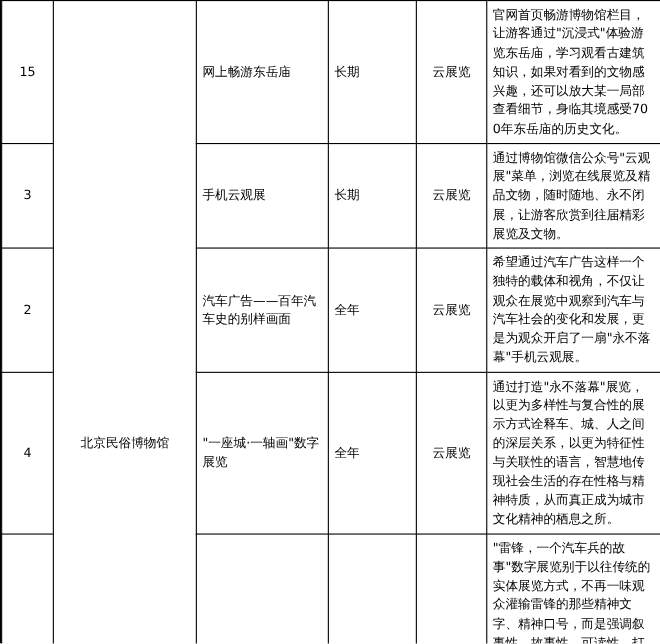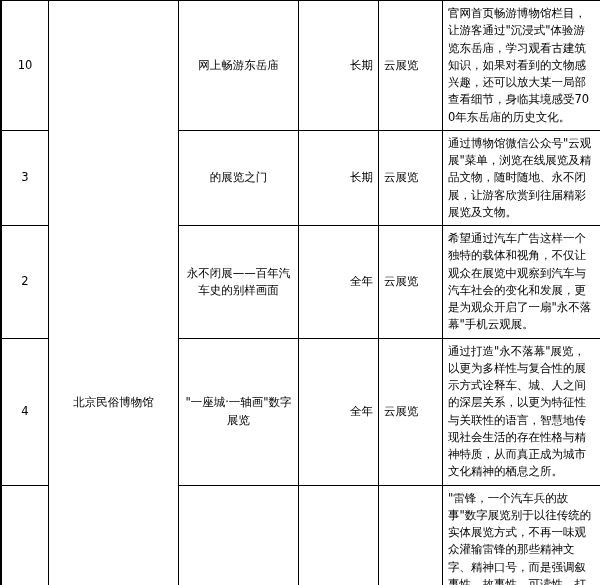--- a/index.html
+++ b/index.html
@@ -44,30 +44,30 @@
 
   .idx {
     text-align: center;
     font-size: 12px;
   }
   .org {
     text-align: center;
     font-size: 12px;
   }
   .name {
-    text-align: center;
+    text-align: left;
     font-size: 12px;
   }
   .time {
-    text-align: right;
+    text-align: left;
     font-size: 12px;
     white-space: pre-line;
   }
   .type {
-    text-align: left;
+    text-align: center;
     font-size: 12px;
     margin-left: 10px;
   }
   .desc {
     text-align: left;
     font-size: 11.5px;
     line-height: 1.55;
   }
 </style>
 </head>
@@ -78,37 +78,37 @@
     <colgroup>
       <col class="c-idx">
       <col class="c-org">
       <col class="c-name">
       <col class="c-time">
       <col class="c-type">
       <col class="c-desc">
     </colgroup>
     <tbody>
       <tr style="height:90px;">
-        <td class="idx">10</td>
+        <td class="idx">15</td>
         <td class="org" rowspan="5">北京民俗博物馆</td>
         <td class="name">网上畅游东岳庙</td>
         <td class="time">长期</td>
         <td class="type">云展览</td>
         <td class="desc">官网首页畅游博物馆栏目，让游客通过"沉浸式"体验游览东岳庙，学习观看古建筑知识，如果对看到的文物感兴趣，还可以放大某一局部查看细节，身临其境感受700年东岳庙的历史文化。</td>
       </tr>
       <tr style="height:78px;">
         <td class="idx">3</td>
-        <td class="name">的展览之门</td>
+        <td class="name">手机云观展</td>
         <td class="time">长期</td>
         <td class="type">云展览</td>
         <td class="desc">通过博物馆微信公众号"云观展"菜单，浏览在线展览及精品文物，随时随地、永不闭展，让游客欣赏到往届精彩展览及文物。</td>
       </tr>
       <tr style="height:78px;">
         <td class="idx">2</td>
-        <td class="name">永不闭展——百年汽车史的别样画面</td>
+        <td class="name">汽车广告——百年汽车史的别样画面</td>
         <td class="time">全年</td>
         <td class="type">云展览</td>
         <td class="desc">希望通过汽车广告这样一个独特的载体和视角，不仅让观众在展览中观察到汽车与汽车社会的变化和发展，更是为观众开启了一扇"永不落幕"手机云观展。</td>
       </tr>
       <tr style="height:91px;">
         <td class="idx">4</td>
         <td class="name">"一座城·一轴画"数字展览</td>
         <td class="time">全年</td>
         <td class="type">云展览</td>
         <td class="desc">通过打造"永不落幕"展览，以更为多样性与复合性的展示方式诠释车、城、人之间的深层关系，以更为特征性与关联性的语言，智慧地传现社会生活的存在性格与精神特质，从而真正成为城市文化精神的栖息之所。</td>

